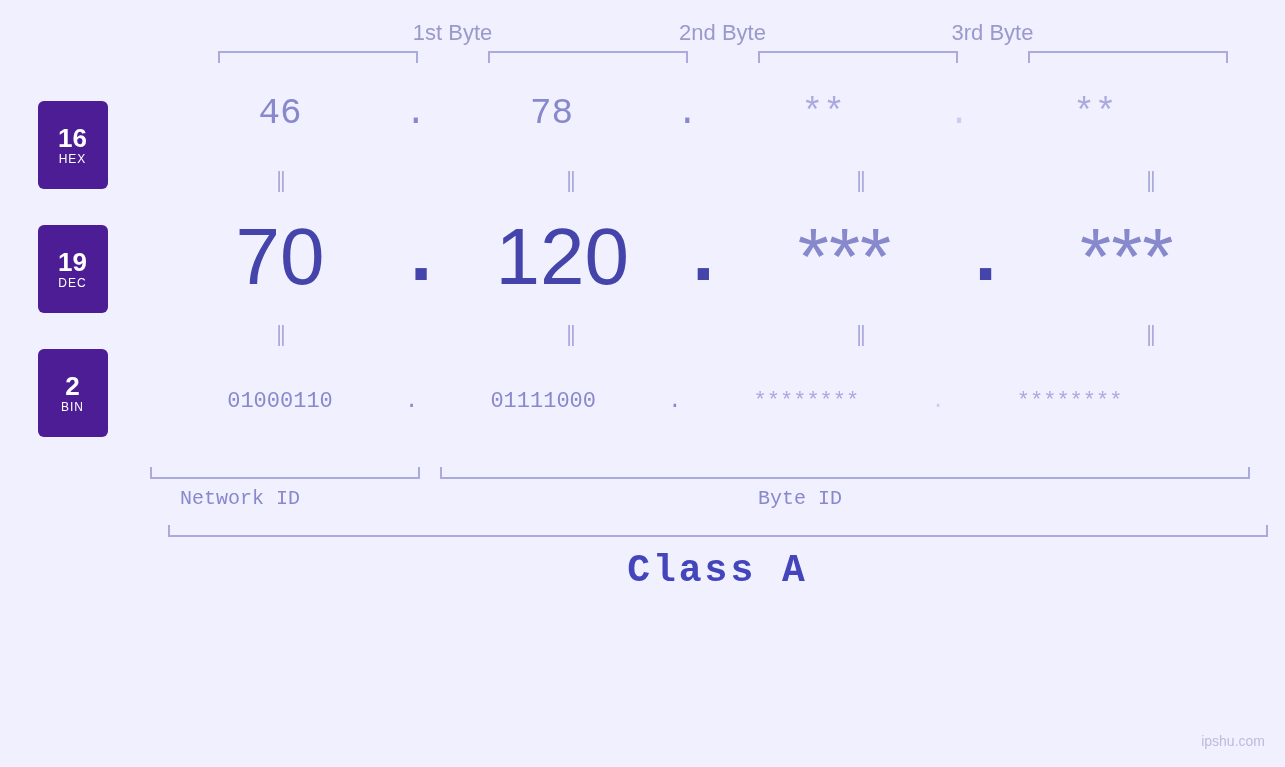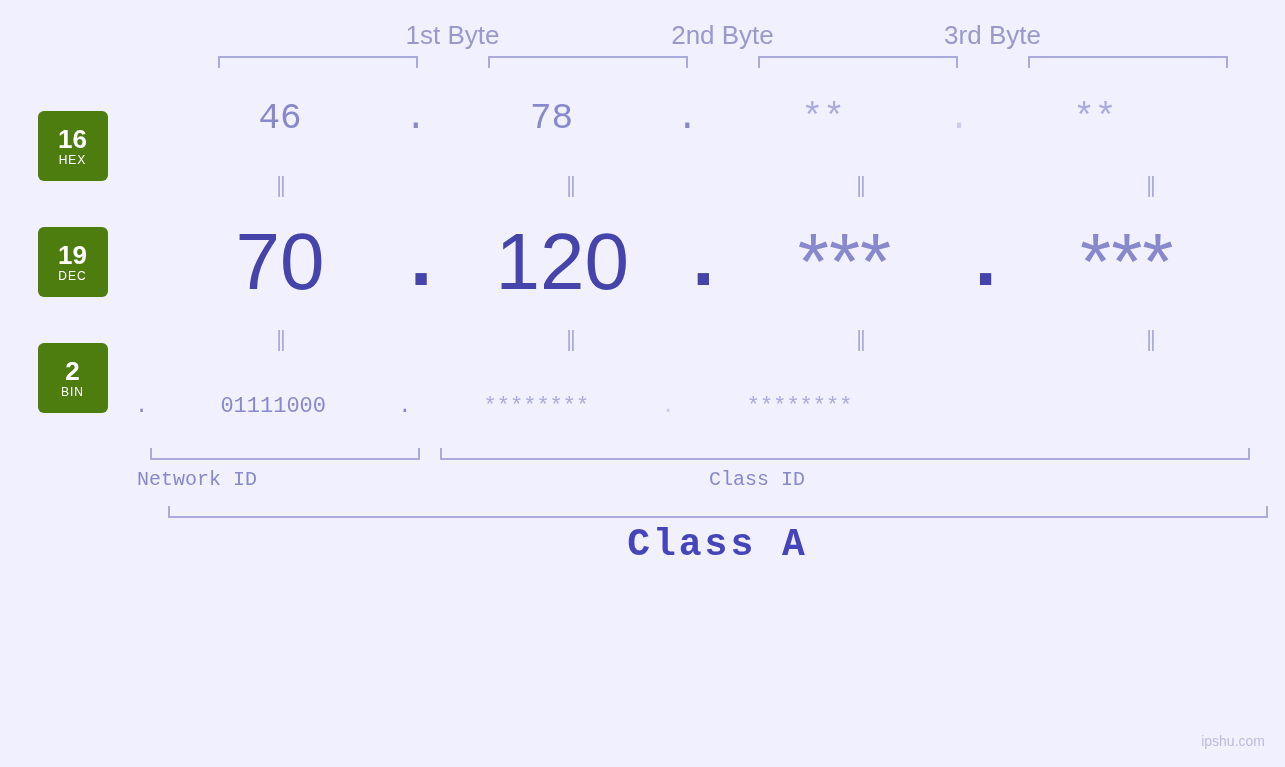--- a/index.html
+++ b/index.html
@@ -26,21 +26,21 @@
     .byte-headers {
       display: flex;
       width: 100%;
       padding-left: 160px;
       margin-top: 20px;
       justify-content: center;
     }
 
     .byte-header {
       color: #9999cc;
-      font-size: 26px;
+      font-size: 22px;
       font-family: Arial, sans-serif;
       text-align: center;
       width: 270px;
     }
 
     
     .brackets-row {
       display: flex;
       width: 100%;
       padding-left: 160px;
@@ -75,22 +75,22 @@
       display: flex;
       flex-direction: column;
       align-items: center;
       justify-content: space-around;
       padding: 10px 0;
       gap: 0;
     }
 
     .badge {
       width: 70px;
-      height: 70px;
-      background: #4d7c0f;
+      height: 88px;
+      background: #4c1d95;
       border-radius: 6px;
       display: flex;
       flex-direction: column;
       align-items: center;
       justify-content: center;
       color: white;
       margin: 18px 0;
     }
 
     .badge-num {
@@ -326,20 +326,23 @@
         <div class="equals-cell">
           <span class="equals-sign">||</span>
         </div>
         <div style="width:20px"></div>
         <div class="equals-cell">
           <span class="equals-sign">||</span>
         </div>
       </div>
 
       <div class="bin-row">
+        <div class="byte-cell">
+          <span class="byte-value-bin">01000110</span>
+        </div>
         <span class="dot-separator" style="font-size:22px;">.</span>
         <div class="byte-cell">
           <span class="byte-value-bin">01111000</span>
         </div>
         <span class="dot-separator" style="font-size:22px;">.</span>
         <div class="byte-cell">
           <span class="byte-value-bin asterisk-hidden" style="color: rgb(170, 170, 221);">********</span>
         </div>
         <span class="dot-separator" style="font-size:22px; color:#ccccee;">.</span>
         <div class="byte-cell">
@@ -349,26 +352,26 @@
 
     </div>
   </div>
 
   <div style="display:flex; width:100%; padding-left:150px; margin-top:2px;">
     <div style="width:270px; height:12px; border:2px solid #aaaadd; border-top:none;"></div>
     <div style="width:20px;"></div>
     <div style="width:810px; height:12px; border:2px solid #aaaadd; border-top:none;"></div>
   </div>
 
-  <div style="display:flex; width:100%; padding-left:62px; margin-top:8px;">
+  <div style="display:flex; width:100%; padding-left:105px; margin-top:8px;">
     <div style="width:270px; text-align:center; color:#8888cc; font-size:20px; font-family:'Courier New',Courier,monospace;">Network ID</div>
     <div style="width:20px;"></div>
-    <div style="width:810px; text-align:center; color:#8888cc; font-size:20px; font-family:'Courier New',Courier,monospace;">Class ID</div>
+    <div style="width:810px; text-align:center; color:#8888cc; font-size:20px; font-family:'Courier New',Courier,monospace;">Byte ID</div>
   </div>
 
   <div style="display:flex; flex-direction:column; align-items:center; width:100%; padding-left:150px; margin-top:15px;">
     <div style="width:1100px; height:12px; border:2px solid #aaaadd; border-top:none;"></div>
-    <div style="margin-top:5px; font-size:38px; font-family:'Courier New',Courier,monospace; color:#4444bb; font-weight:bold; letter-spacing:3px;">Class A</div>
+    <div style="margin-top:12px; font-size:38px; font-family:'Courier New',Courier,monospace; color:#4444bb; font-weight:bold; letter-spacing:3px;">Class A</div>
   </div>
 
   <div class="watermark">ipshu.com</div>
 
 </div>
 
 </body></html>

